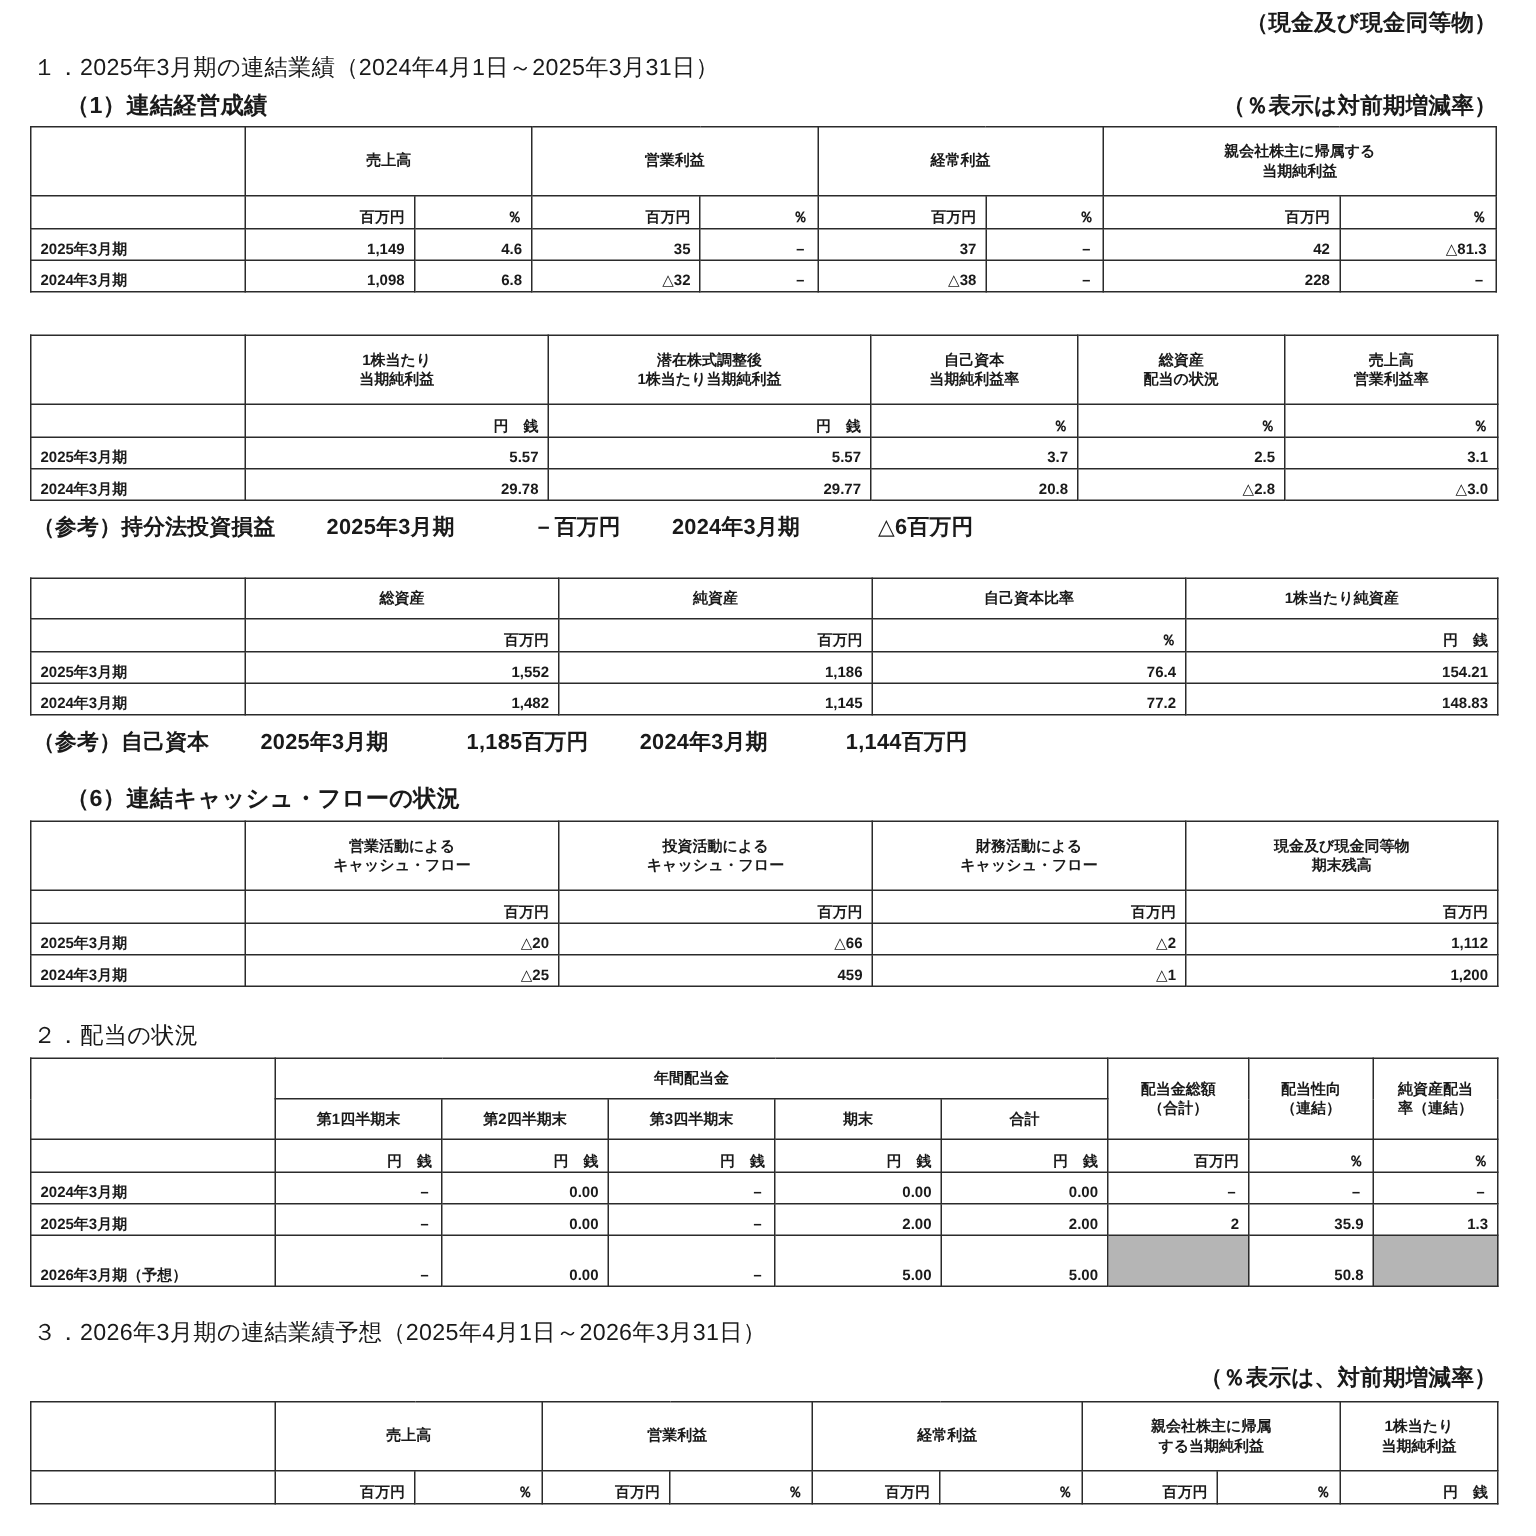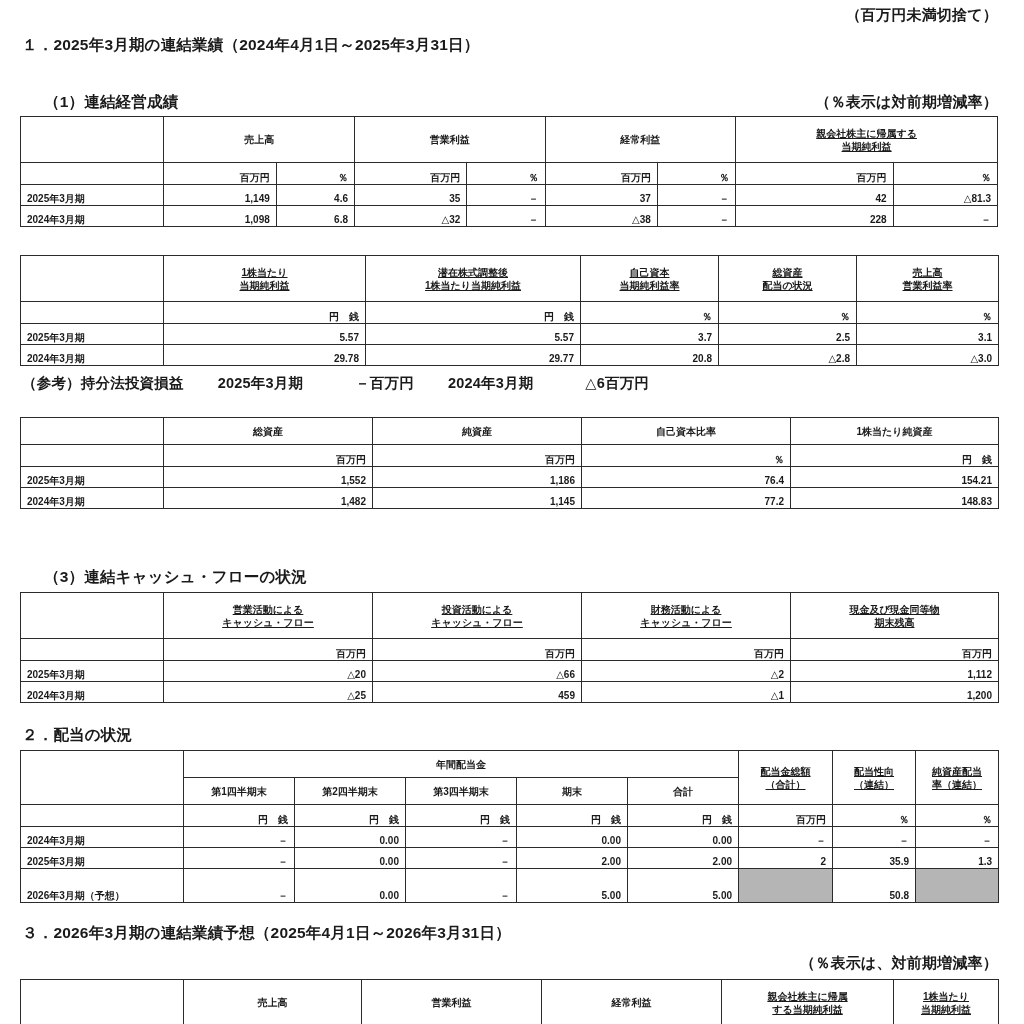--- a/index.html
+++ b/index.html
@@ -26,32 +26,31 @@
   
   .hdr-right {
     text-align: right;
     padding-right: 26px;
     font-size: 15px;
     font-weight: bold;
     letter-spacing: .2px;
   }
   .sec-title {
     font-size: 15.5px;
-    font-weight: bold;
+    font-weight: normal;
     padding-left: 22px;
     letter-spacing: .2px;
     white-space: nowrap;
   }
   .sub-title {
     font-size: 15.5px;
     font-weight: bold;
     padding-left: 44px;
     letter-spacing: .2px;
     white-space: nowrap;
-    margin-top: 32px;
   }
   .note-line {
     font-size: 14.5px;
     font-weight: bold;
     padding-left: 22px;
     white-space: nowrap;
     letter-spacing: .2px;
   }
   .note-line .gap-s { display:inline-block; width: 20px; }
   .note-line .gap-m { display:inline-block; width: 34px; }
@@ -96,30 +95,30 @@
   .urow { height: 22px; margin-top: 40px; }
 
   
   .sp4 { height: 4px; }
   .sp6 { height: 6px; }
   .sp8 { height: 8px; }
   .sp10 { height: 10px; }
   .sp18 { height: 18px; }
   .sp20 { height: 20px; }
   .sp22 { height: 22px; }
-  .two-line { line-height: 1.18; text-decoration: underline; }
+  .two-line { line-height: 1.18; }
 </style>
 </head>
 <body>
 
 <div class="page">
 
   <div class="sp6"></div>
 
-  <div class="hdr-right">（百万円未満切捨て）</div>
+  <div class="hdr-right">（現金及び現金同等物）</div>
 
   <div class="sp10"></div>
 
   <div class="sec-title">１．2025年3月期の連結業績（2024年4月1日～2025年3月31日）</div>
   <div class="sp4"></div>
   <div class="sub-title">（1）連結経営成績</div>
   <div class="hdr-right" style="margin-top:-20px;">（％表示は対前期増減率）</div>
   <div class="sp4"></div>
 
   <table class="fin">
@@ -291,24 +290,27 @@
       <td class="num">1,482</td>
       <td class="num">1,145</td>
       <td class="num">77.2</td>
       <td class="num">148.83</td>
     </tr>
   </tbody>
     </table>
 
   <div class="sp8"></div>
 
+  <div class="note-line">
+    <span>（参考）自己資本</span><span class="gap-m"></span><span>2025年3月期</span><span class="gap-l"></span><span>1,185百万円</span><span class="gap-m"></span><span>2024年3月期</span><span class="gap-l"></span><span>1,144百万円</span>
+  </div>
 
   <div class="sp18"></div>
 
-  <div class="sub-title">（3）連結キャッシュ・フローの状況</div>
+  <div class="sub-title">（6）連結キャッシュ・フローの状況</div>
   <div class="sp4"></div>
 
   <table class="fin">
     <colgroup>
       <col style="width:143px">
         <col style="width:209px">
         <col style="width:209px">
       <col style="width:209px">
         <col style="width:208px">
     </colgroup>

